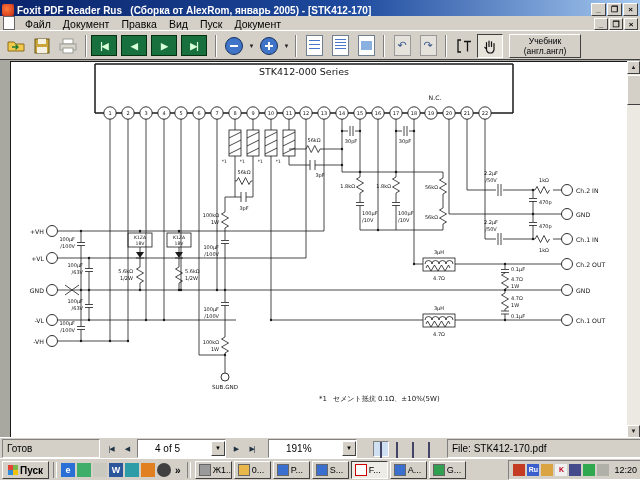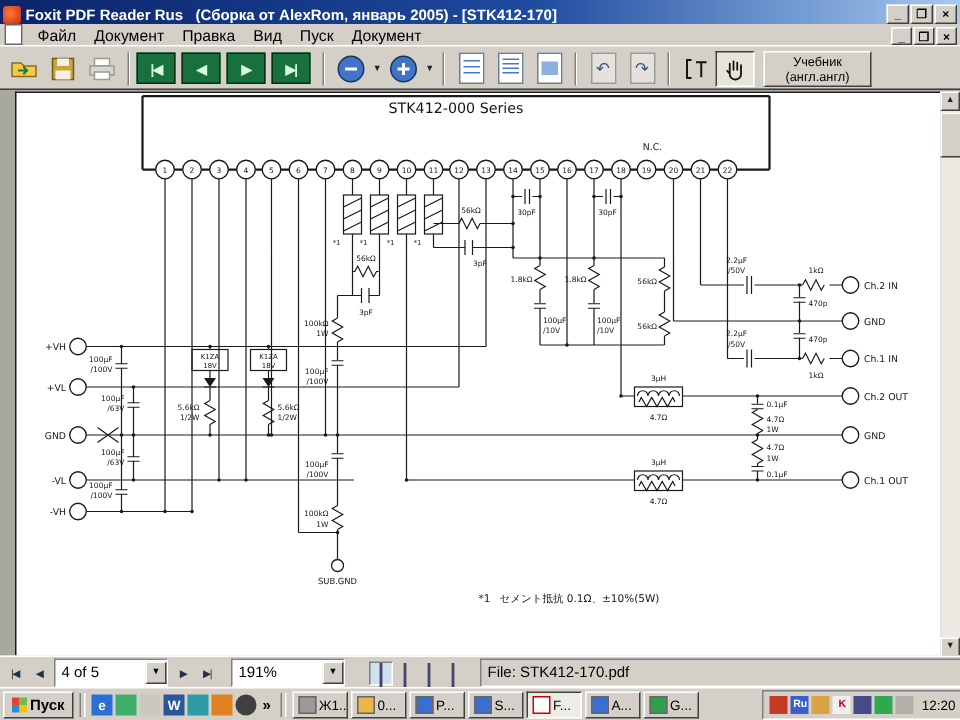--- a/index.html
+++ b/index.html
@@ -53,21 +53,21 @@
   .pc{fill:#fff;stroke:#1a1a1a;stroke-width:0.9;} .d{fill:#1a1a1a;stroke:none;}
   
   .statusbar{position:absolute;left:0;top:437px;width:640px;height:21px;background:#d4d0c8;
              display:flex;align-items:center;padding:0 2px;font-size:10px;border-top:1px solid #fff;}
   .panel{height:17px;border:1px solid;border-color:#808080 #fff #fff #808080;display:flex;align-items:center;
          padding:0 4px;margin-right:3px;background:#d4d0c8;}
   .snav{width:16px;height:16px;background:#d4d0c8;border:1px solid #d4d0c8;font-size:7px;color:#234;
         padding:0;text-align:center;letter-spacing:-1px;}
   .combo{height:17px;background:#fff;border:1px solid;border-color:#808080 #fff #fff #808080;display:flex;
          align-items:center;margin:0 2px;}
-  .combo .val{padding:0 4px;min-width:52px;}
+  .combo .val{padding:0 4px;min-width:52px;margin-left:13px;}
   .combo .cbtn{width:14px;height:15px;background:#d4d0c8;border:1px solid;border-color:#fff #404040 #404040 #fff;
                font-size:6px;text-align:center;line-height:13px;padding:0;}
   .licon{width:16px;height:16px;background:#d4d0c8;border:1px solid #d4d0c8;padding:1px;}
   .licon.pressed{border-color:#808080 #fff #fff #808080;background:#cfe0f2;}
   .licon .pg{width:9px;height:11px;background:#fff;border:1px solid #446;margin:0 auto;}
   .fpanel{flex:1;margin-right:0;}
   
   .taskbar{position:absolute;left:0;top:458px;width:640px;height:22px;background:#d4d0c8;border-top:1px solid #fff;
            display:flex;align-items:center;padding:0 2px;gap:2px;font-size:10px;}
   .startbtn{height:18px;display:flex;align-items:center;gap:2px;background:#d4d0c8;border:1px solid;
@@ -447,20 +447,21 @@
     </div>
 
     <div class="vscroll">
       <button class="sbtn" style="top:0">▲</button>
       <div class="sthumb"></div>
       <button class="sbtn" style="bottom:0">▼</button>
     </div>
   </div>
 
   <div class="statusbar">
+    <span class="panel" style="width:88px">Готов</span>
     <button class="snav">|◀</button>
     <button class="snav">◀</button>
     <span class="combo">
       <span class="val">4 of 5</span>
       <button class="cbtn">▼</button>
     </span>
     <button class="snav">▶</button>
     <button class="snav">▶|</button>
     <span class="combo" style="margin-left:8px">
       <span class="val">191%</span>

